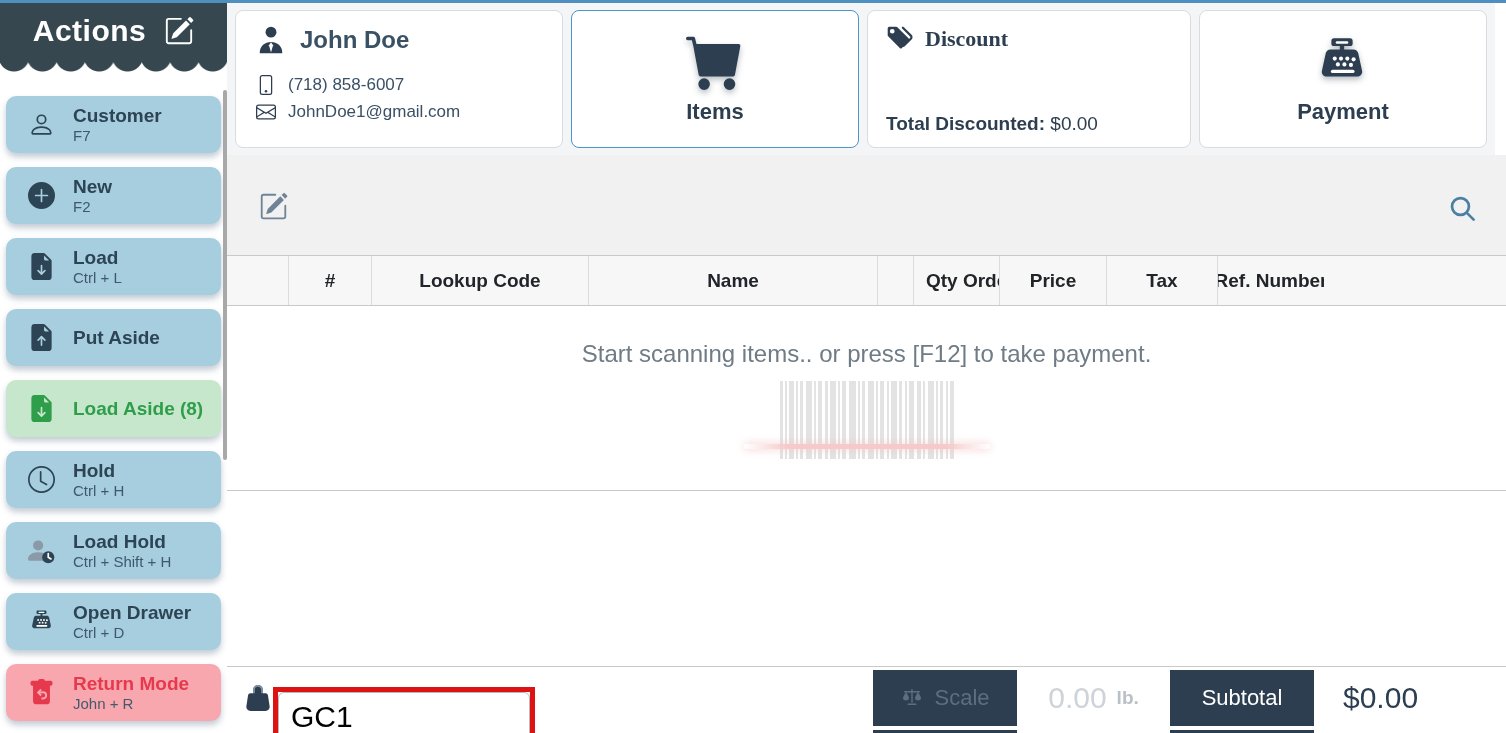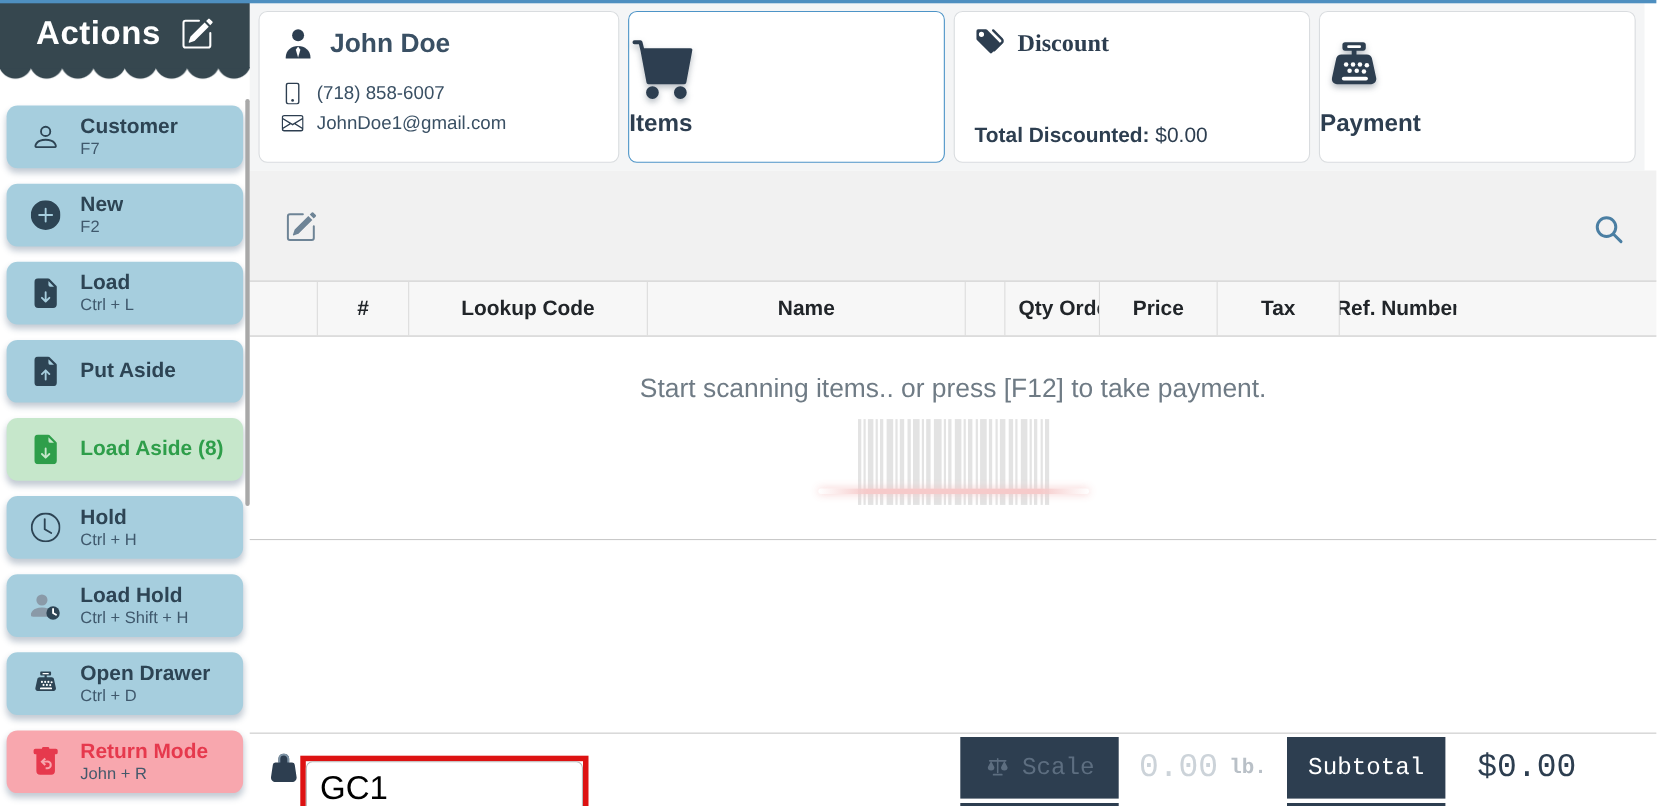--- a/index.html
+++ b/index.html
@@ -47,21 +47,21 @@
   .card { flex:1; background:#fff; border:1px solid #d9dcdf; border-radius:8px; position:relative; }
   .card.active { border:1px solid #4d94c7; }
   .cust-card { padding:14px 20px; cursor:pointer; }
   .cust-name-row { display:flex; align-items:center; gap:14px; margin-bottom:20px; }
   .cust-name-row .ic { width:30px; height:30px; color:#2d3e50; }
   .cust-name { font-size:24px; font-weight:bold; color:#3a5064; }
   .contact-row { display:flex; align-items:center; gap:12px; margin-top:7px;
     font-size:17px; color:#3a5064; }
   .contact-row .ic { width:20px; height:20px; color:#2d3e50; }
 
-  .center-card { display:flex; flex-direction:column; 
+  .center-card { display:flex; flex-direction:column; align-items:center;
     justify-content:center; gap:8px; cursor:pointer; }
   .center-card .big-ic { width:64px; height:58px; color:#2d3e50;
     filter:drop-shadow(0 3px 3px rgba(45,62,80,.35)); }
   .center-card .cap { font-size:22px; font-weight:bold; color:#2d3e50; }
 
   .disc-card { padding:14px 18px; cursor:pointer; }
   .disc-head { display:flex; align-items:center; gap:12px; }
   .disc-head .ic { width:27px; height:27px; color:#2d3e50; }
   .disc-title { font-size:22px; font-weight:bold; color:#2d3e50;font-family:Liberation Serif, serif; }
   .disc-total { position:absolute; left:18px; bottom:12px; font-size:19px; color:#2d3e50; }
@@ -95,21 +95,21 @@
   .bottom-bar { position:absolute; top:663px; left:0; right:0; bottom:0;
     border-top:1px solid #c9c9c9; background:#fff; }
   .bag-ic { position:absolute; left:18px; top:18px; width:26px; height:26px; color:#2d3e50; }
   .scan-wrap { position:absolute; left:46px; top:20px; width:262px; height:60px;
     border:5px solid #dd1212; background:#fff; display:flex; align-items:center; }
   .scan-input { width:100%; height:100%; border:1px solid #b9b9b9; border-radius:6px;
     font-size:30px; font-family:"Liberation Sans",sans-serif; color:#000; padding-left:12px; outline:none; }
 
   .br-blocks { position:absolute; left:646px; top:3px; right:0; }
   .br-row { display:grid; grid-template-columns:144px 147px 144px 1fr; column-gap:3px; }
-  .br-row.r1 { height:56px;font-family:Liberation Mono, monospace; }
+  .br-row.r1 { height:56px; }
   .br-row.r2 { height:10px; margin-top:4px; }
   .cell { display:flex; align-items:center; justify-content:center; }
   .cell.dark { background:#2d3e50; }
   .cell.light { background:#fff; }
   .scale-cell { gap:10px; color:#5d6e80; font-size:22px; cursor:pointer; }
   .scale-cell .ic { width:24px; height:24px; color:#5d6e80; }
   .weight-cell { gap:10px; }
   .weight-val { font-size:30px; color:#ccd3d9; }
   .weight-unit { font-size:19px; font-weight:bold; color:#b9c0c7; }
   .subtotal-cell { color:#fff; font-size:22px; }

